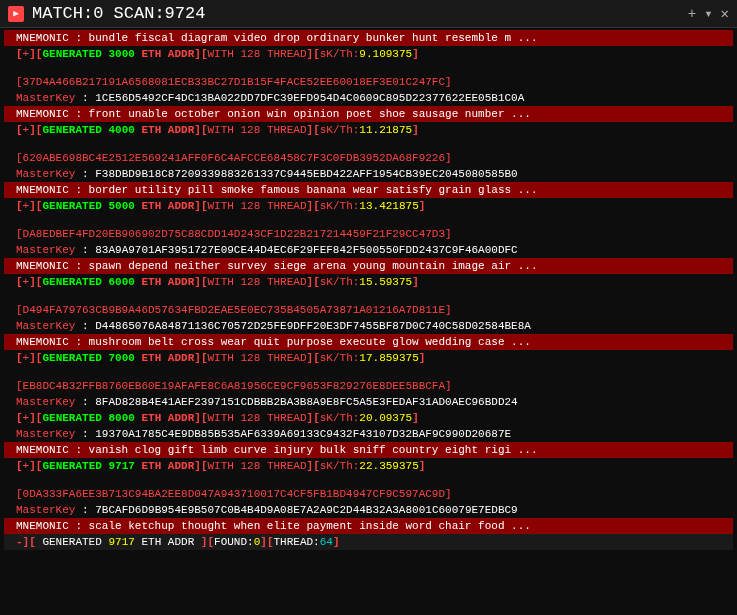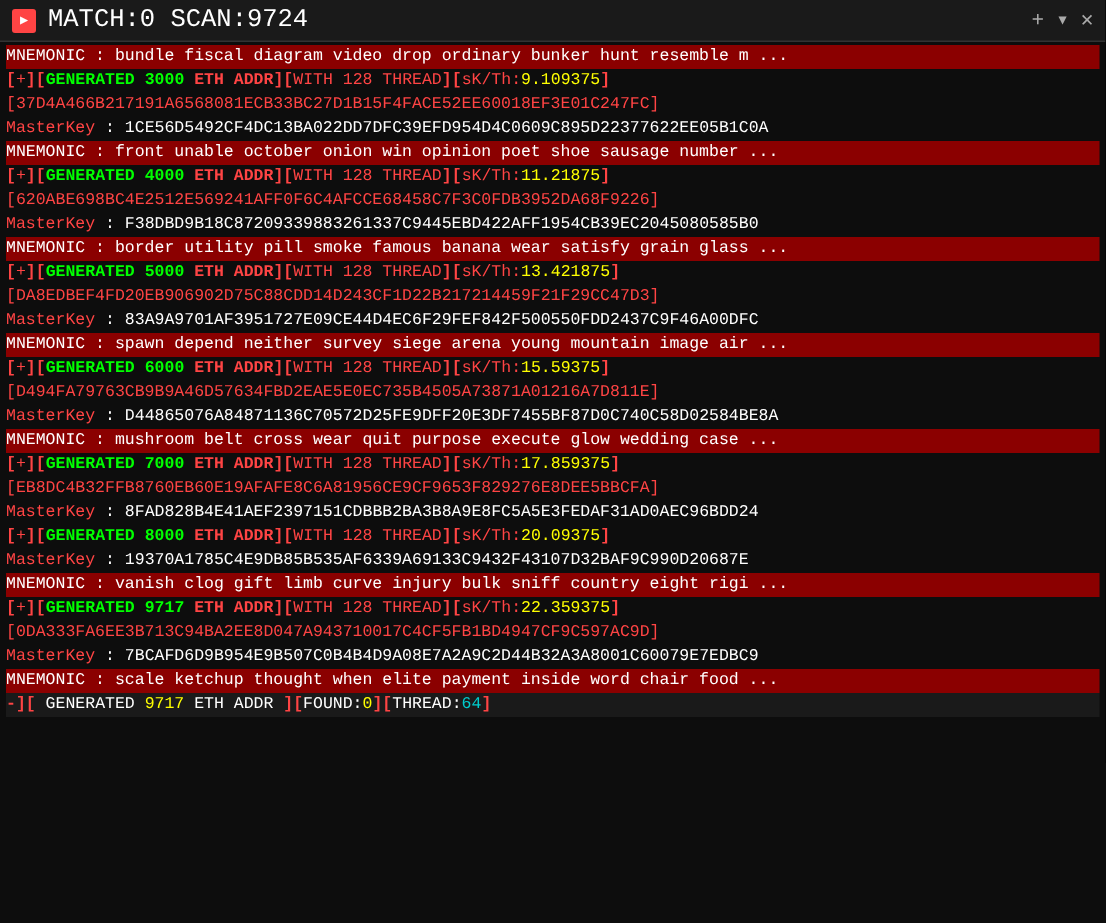--- a/index.html
+++ b/index.html
@@ -52,33 +52,35 @@
     .content {
       background: #0d0d0d;
       height: calc(615px - 28px);
       overflow-y: auto;
       padding: 2px 4px;
     }
     .line {
       line-height: 16px;
       white-space: pre-wrap;
       word-break: break-all;
+      padding-left: 12px;
     }
     .mnemonic-line {
       background: #8b0000;
       color: #fff;
       display: block;
     }
     .generated-line {
       color: #fff;
       display: block;
     }
     .addr-line {
       color: #fff;
       display: block;
+      margin-top: 12px;
     }
     .masterkey-line {
       color: #fff;
       display: block;
     }
     .status-line {
       background: #1a1a1a;
       color: #fff;
       display: block;
       position: sticky;

